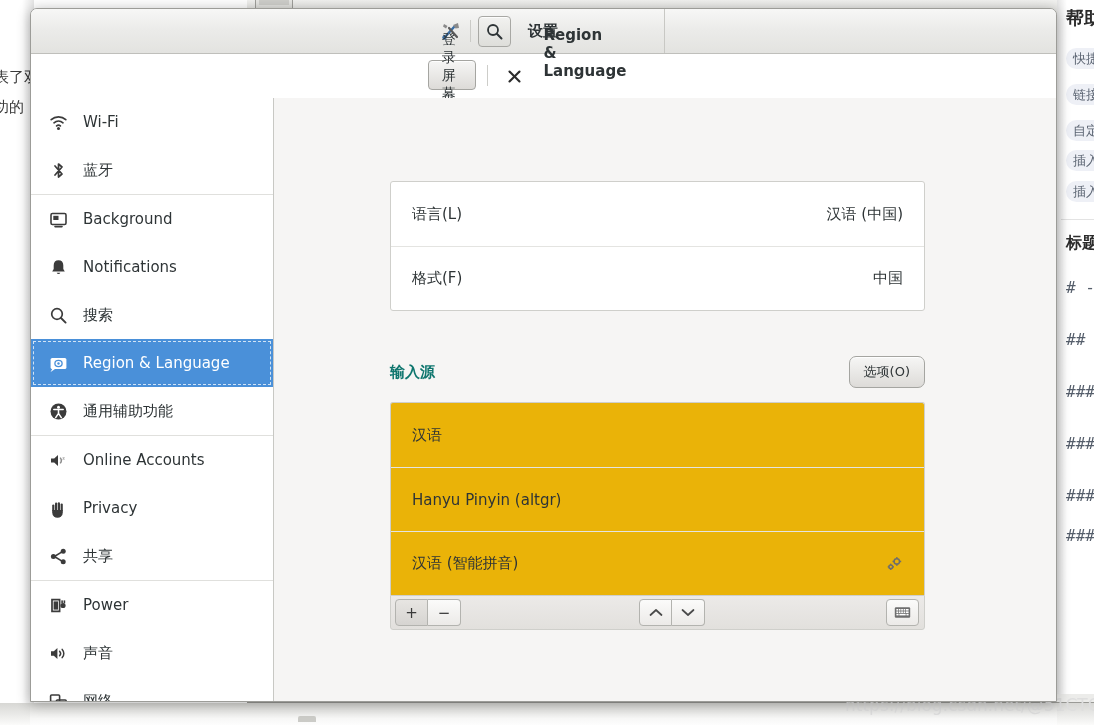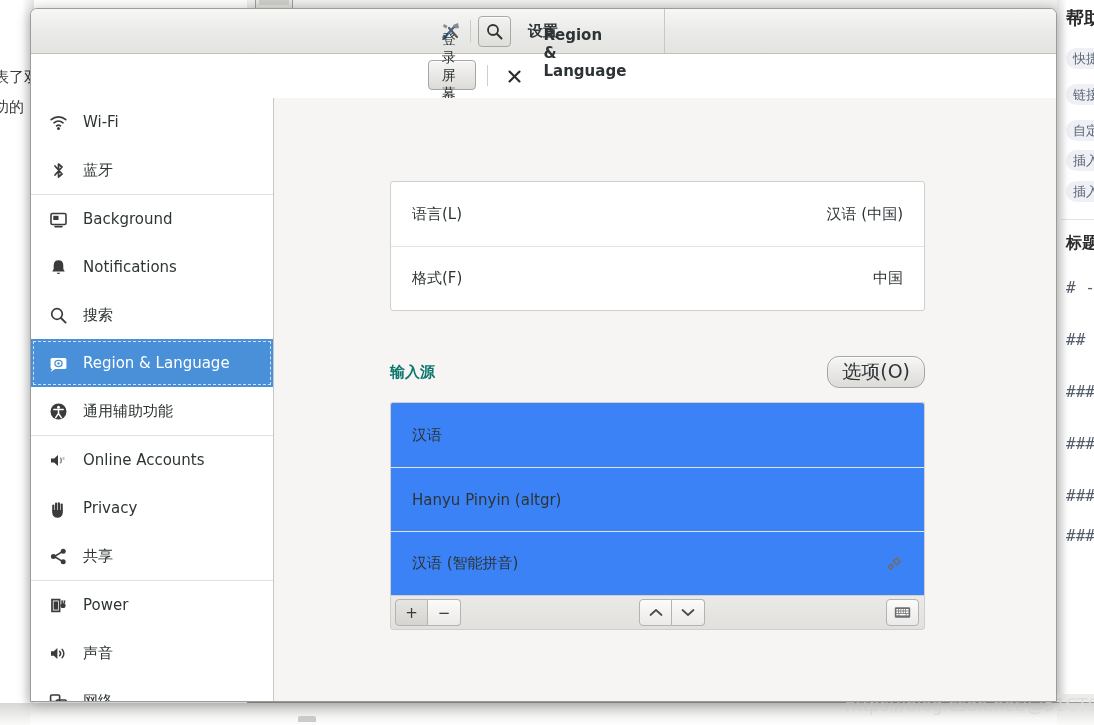--- a/index.html
+++ b/index.html
@@ -206,28 +206,28 @@
   .card-row + .card-row { border-top: 1px solid #e4e4e1; }
 
   .section-head {
     margin-top: 43px; display: flex; align-items: center; justify-content: space-between;
     height: 36px;
   }
   .section-title { font-size: 15px; font-weight: bold; color: #0f766e; }
   .opt-btn {
     height: 32px; padding: 0 14px; display:flex; align-items:center;
     background: linear-gradient(to bottom, #f6f6f5, #dddbd8);
-    border: 1px solid #a5a5a1; border-radius: 12px;
-    font-size: 19px; color: #2e3436;
+    border: 1px solid #a5a5a1; border-radius: 7px;
+    font-size: 13px; color: #2e3436;
     box-shadow: inset 0 1px 0 rgba(255,255,255,0.85);
   }
 
   .list-card {
     margin-top: 12px;
-    background: #3b82f6; border: 1px solid #cfcfcb; border-radius: 3px 3px 0 0;
+    background: #eab308; border: 1px solid #cfcfcb; border-radius: 3px 3px 0 0;
     border-bottom: none;
   }
   .list-row {
     height: 64px; display:flex; align-items:center; justify-content:space-between;
     padding: 0 21px; font-size: 15px; color: #2e3436;
   }
   .list-row + .list-row { border-top: 1px solid #e4e4e1; }
 
   .list-toolbar {
     height: 35px; display: flex; align-items: center;

